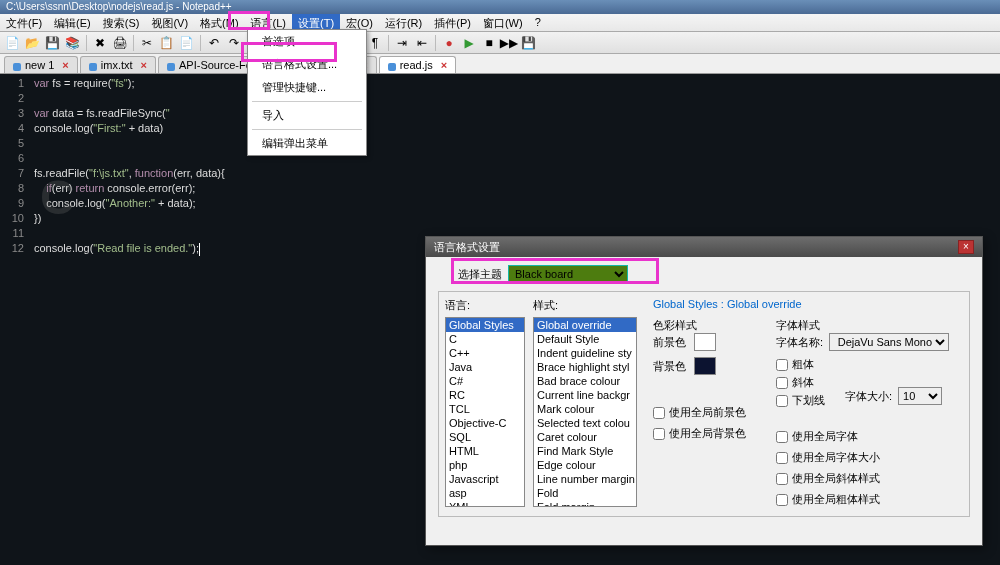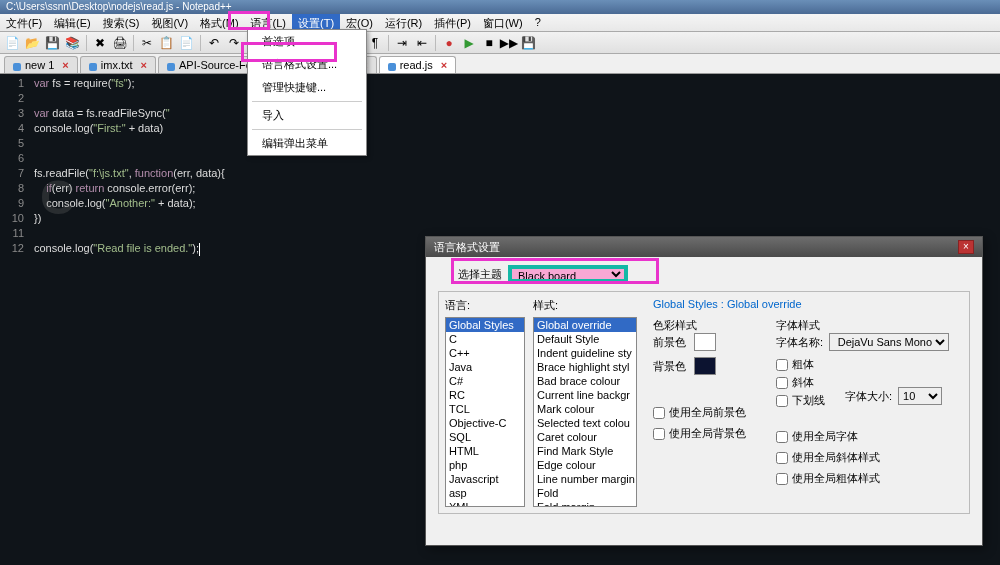--- a/index.html
+++ b/index.html
@@ -34,21 +34,21 @@
 
 .hl-menu { position: absolute; top: 11px; left: 228px; width: 42px; height: 19px; border: 3px solid #e933cc; z-index: 60; }
 .hl-dropdown { position: absolute; top: 42px; left: 241px; width: 96px; height: 20px; border: 3px solid #e933cc; z-index: 60; }
 .hl-theme { position: absolute; top: 258px; left: 451px; width: 208px; height: 26px; border: 3px solid #e933cc; z-index: 60; }
 
 .dialog { position: absolute; top: 236px; left: 425px; width: 558px; height: 310px; background: #f0f0f0; border: 1px solid #555; box-shadow: 3px 3px 10px rgba(0,0,0,0.4); z-index: 40; }
 .dlg-title { height: 20px; background: linear-gradient(#6d6d6d, #4a4a4a); color: #fff; padding: 3px 8px; font-size: 11px; display: flex; justify-content: space-between; align-items: center; }
 .dlg-close { width: 16px; height: 14px; background: #b33; color: #fff; text-align: center; line-height: 12px; font-size: 10px; cursor: pointer; border: 1px solid #822; }
 .dlg-body { padding: 8px 12px; }
 .theme-row { display: flex; align-items: center; gap: 6px; margin-bottom: 8px; margin-left: 20px; }
-.theme-select { width: 120px; height: 18px; font-size: 11px; border: 4px solid #14b8a6; background: #f9a8d4; padding: 0 2px; }
+.theme-select { width: 120px; height: 18px; font-size: 11px; border: 1px solid #14b8a6; background: #4d7c0f; padding: 0 2px; }
 
 .fieldset { border: 1px solid #bbb; padding: 6px; margin-top: 4px; position: relative; }
 .fieldset-row { display: flex; gap: 8px; }
 .col { display: flex; flex-direction: column; gap: 2px; }
 .col-label { font-size: 11px; margin-bottom: 2px; }
 .listbox { width: 80px; height: 190px; border: 1px solid #888; background: #fff; overflow: hidden; font-size: 10px; }
 .listbox.wide { width: 104px; }
 .listbox-item { padding: 1px 3px; cursor: pointer; white-space: nowrap; overflow: hidden; }
 .listbox-item.sel { background: #316ac5; color: #fff; }
 
@@ -285,20 +285,24 @@
                   <select class="size-select"><option>10</option></select>
                 </div>
               </div>
               <div class="check-col" style="margin-top:18px" id="gc-right">
                   <div class="cb-row">
                     <input type="checkbox" style="">
                     <span>使用全局字体</span>
                   </div>
                   <div class="cb-row">
                     <input type="checkbox" style="">
+                    <span>使用全局字体大小</span>
+                  </div>
+                  <div class="cb-row">
+                    <input type="checkbox" style="">
                     <span>使用全局斜体样式</span>
                   </div>
                   <div class="cb-row">
                     <input type="checkbox" style="">
                     <span>使用全局粗体样式</span>
                   </div>
                 </div>
             </div>
           </div>
         </div>

